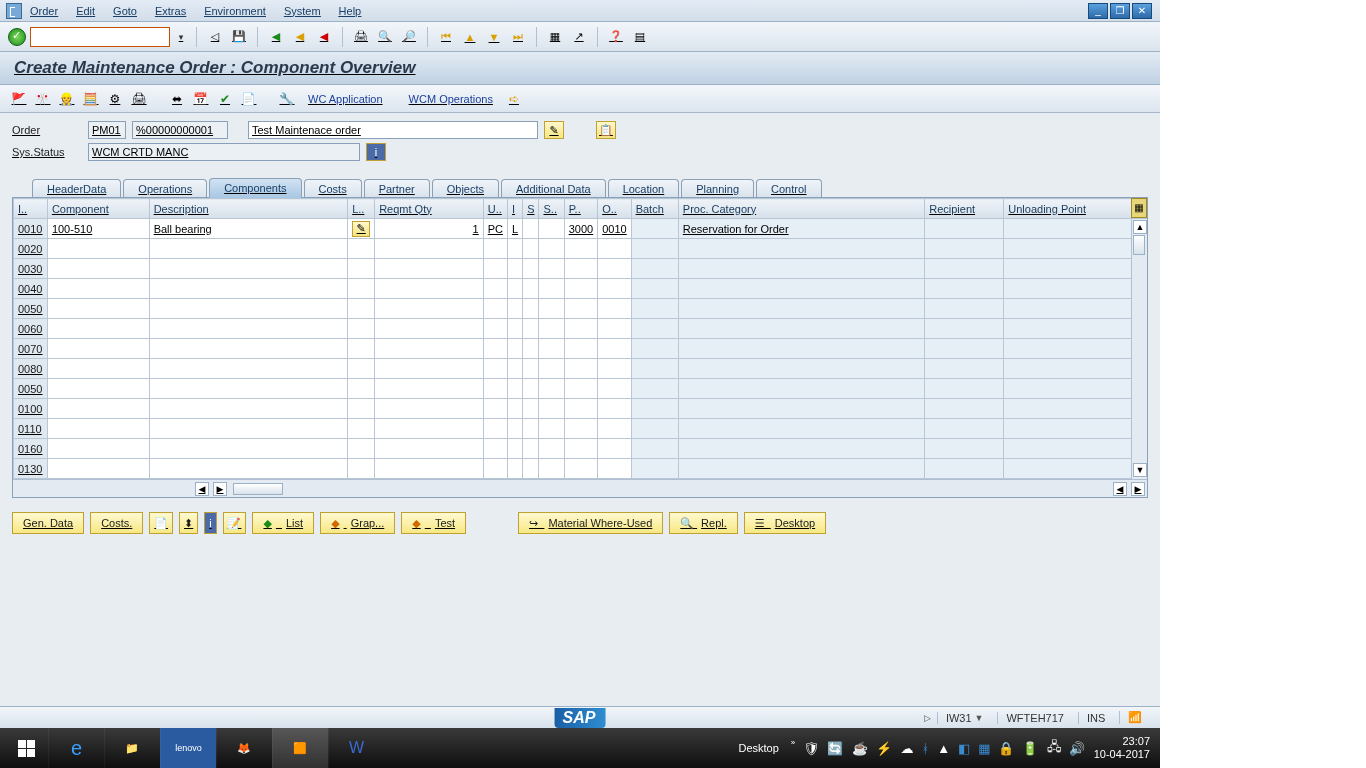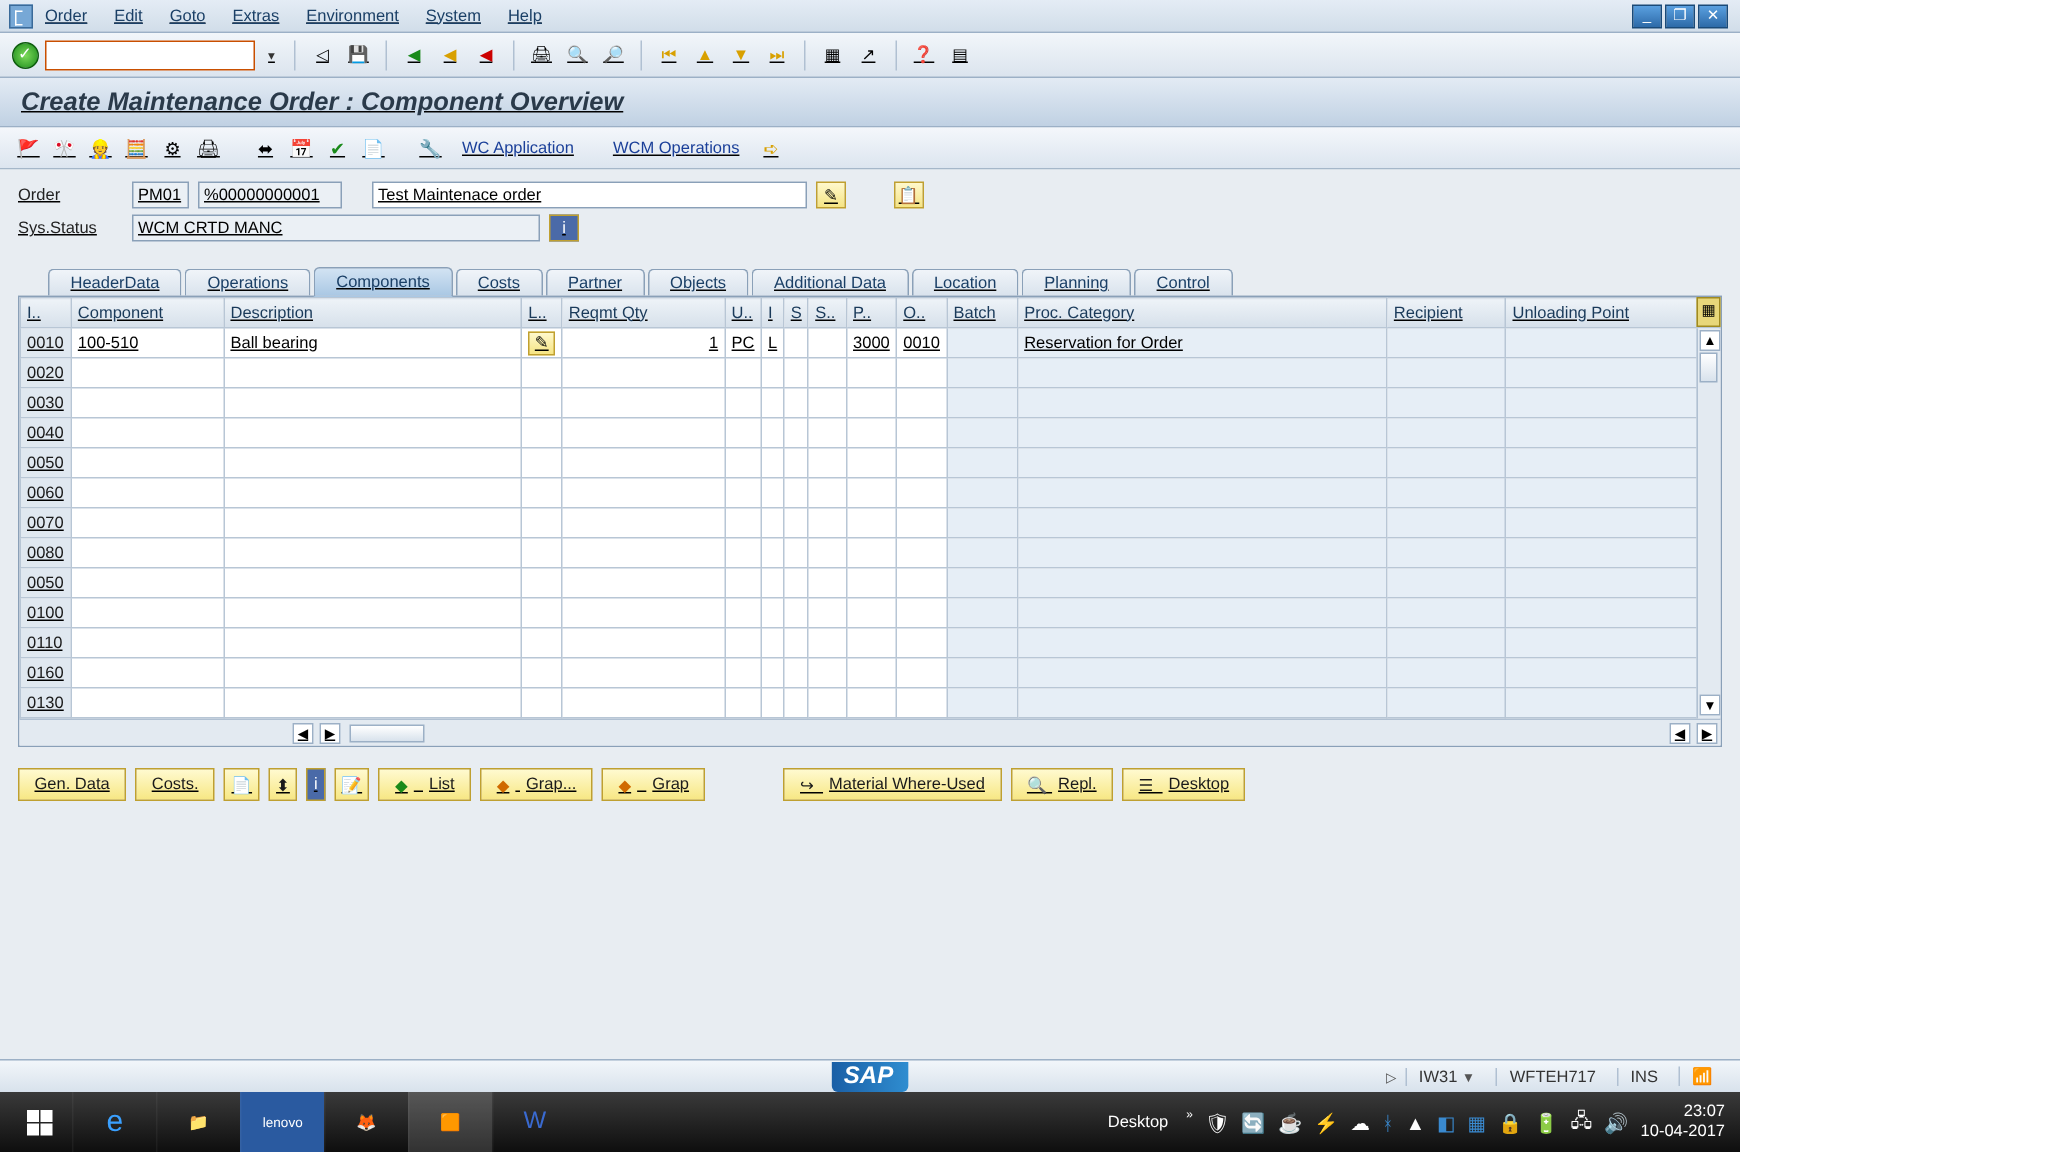--- a/index.html
+++ b/index.html
@@ -479,21 +479,21 @@
       </div>
     <div class="ybtn">
         <span>Costs.</span>
       </div>
     <div class="ybtn small">📄</div>
     <div class="ybtn small">⬍</div>
     <div class="ybtn small" style="background:#4a6aa8;color:#fff">i</div>
     <div class="ybtn small">📝</div>
     <div class="ybtn"><span style="color:#1a8a1a">◆</span>&nbsp;&nbsp;<span>List</span></div>
     <div class="ybtn"><span style="color:#d06a00">◆</span>&nbsp;<span>Grap...</span></div>
-    <div class="ybtn"><span style="color:#d06a00">◆</span>&nbsp;&nbsp;<span>Grap</span></div>
+    <div class="ybtn"><span style="color:#d06a00">◆</span>&nbsp;&nbsp;<span>Test</span></div>
     <div class="bgap"></div>
     <div class="ybtn">↪&nbsp;&nbsp;<span>Material Where-Used</span></div>
     <div class="ybtn">🔍&nbsp;<span>Repl.</span></div>
     <div class="ybtn">☰&nbsp;&nbsp;<span>Desktop</span></div>
   </div>
 
   <div class="sap-status">
     <div class="logo">SAP</div>
     <span class="tri">▷</span>
     <div class="seg">

